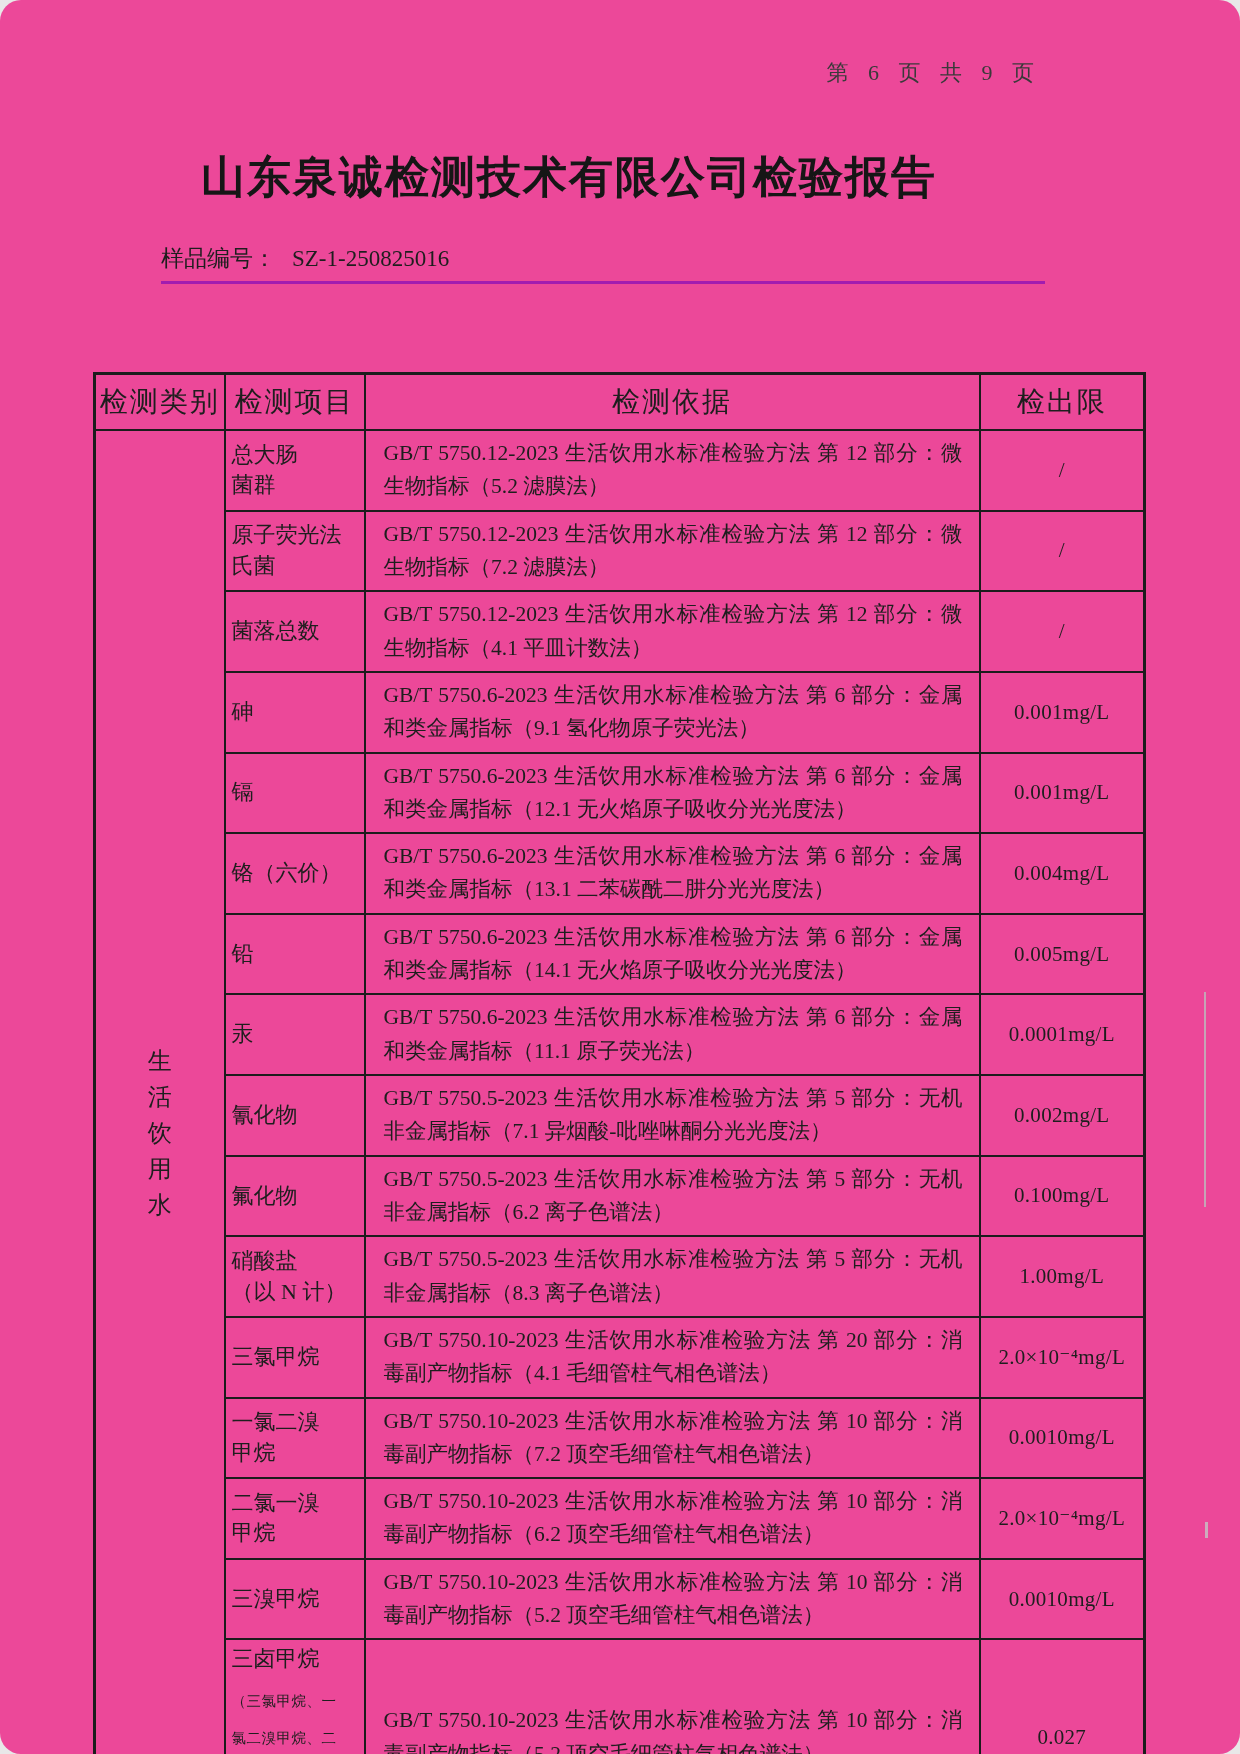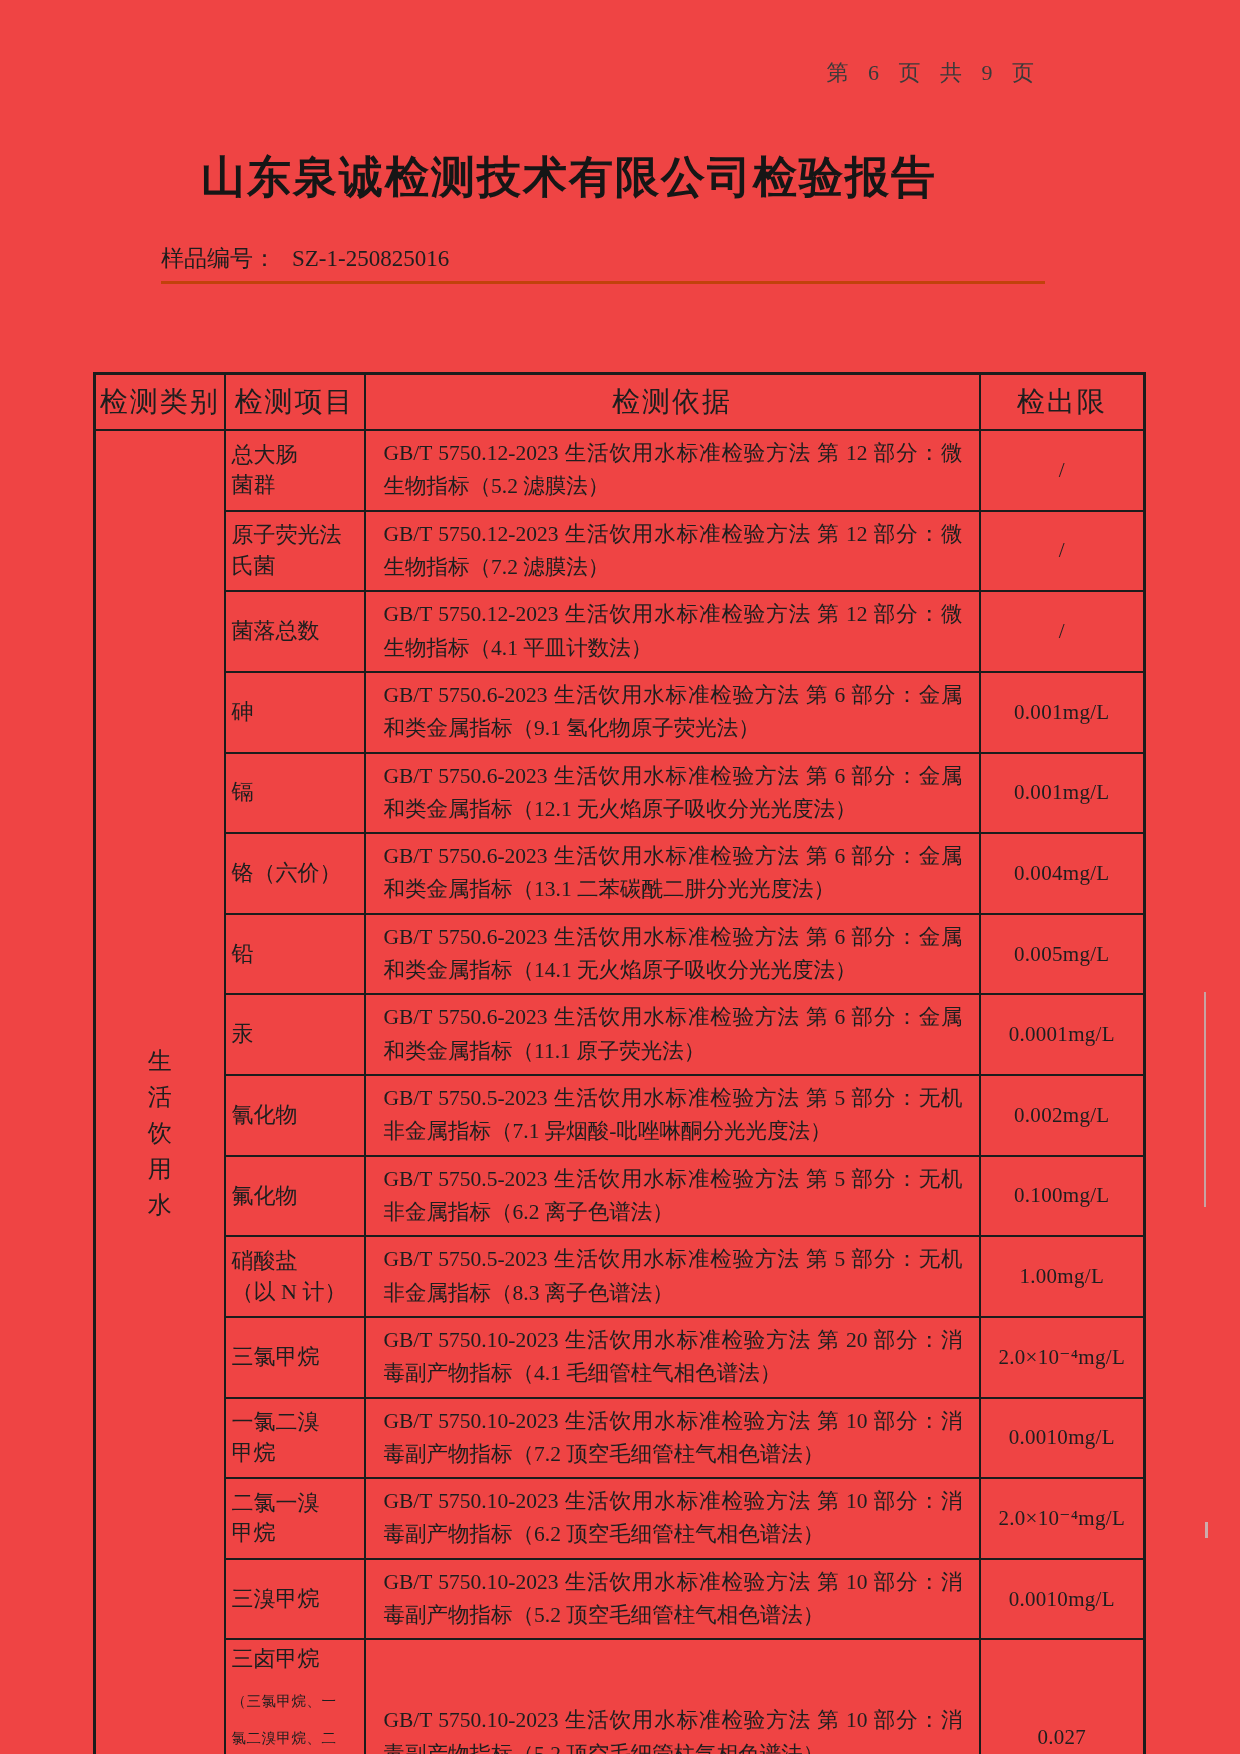--- a/index.html
+++ b/index.html
@@ -1,36 +1,37 @@
 <!DOCTYPE html>
 <html lang="zh"><head>
 <meta charset="utf-8">
 <style>
   html,body{margin:0;padding:0;background:#e8e8e8;}
   .sheet{
     position:relative;
     width:1240px;height:1754px;
     margin:0 auto;
-    background:#ef4444;
+    background:#ec4899;
     color:#1e1e1e;
     font-family:"Liberation Serif","DejaVu Serif",serif;
     overflow:hidden;
+    border-radius:21px;
   }
   .content{position:absolute;left:93px;top:0;width:952px;}
   .page-number{
     text-align:right;margin-top:58px;padding-right:4px;
     font-size:22px;letter-spacing:7px;color:#3a3a3a;
   }
   .title{
     margin:60px 0 0 0;text-align:center;
     font-size:44px;font-weight:bold;letter-spacing:2px;color:#161616;
   }
   .sample-line{
     margin:36px 0 0 68px;
-    border-bottom:3px solid #c2410c;
+    border-bottom:3px solid #a21caf;
     padding-bottom:7px;
     font-size:23px;
   }
   .sample-line .value{margin-left:16px;font-family:"Liberation Serif","DejaVu Serif",serif;}
   .section-heading{
     margin:30px 0 0 68px;
     font-size:25px;font-weight:bold;letter-spacing:1px;color:#161616;
   }
   table.methods-table{
     position:absolute;left:93px;top:372px;

